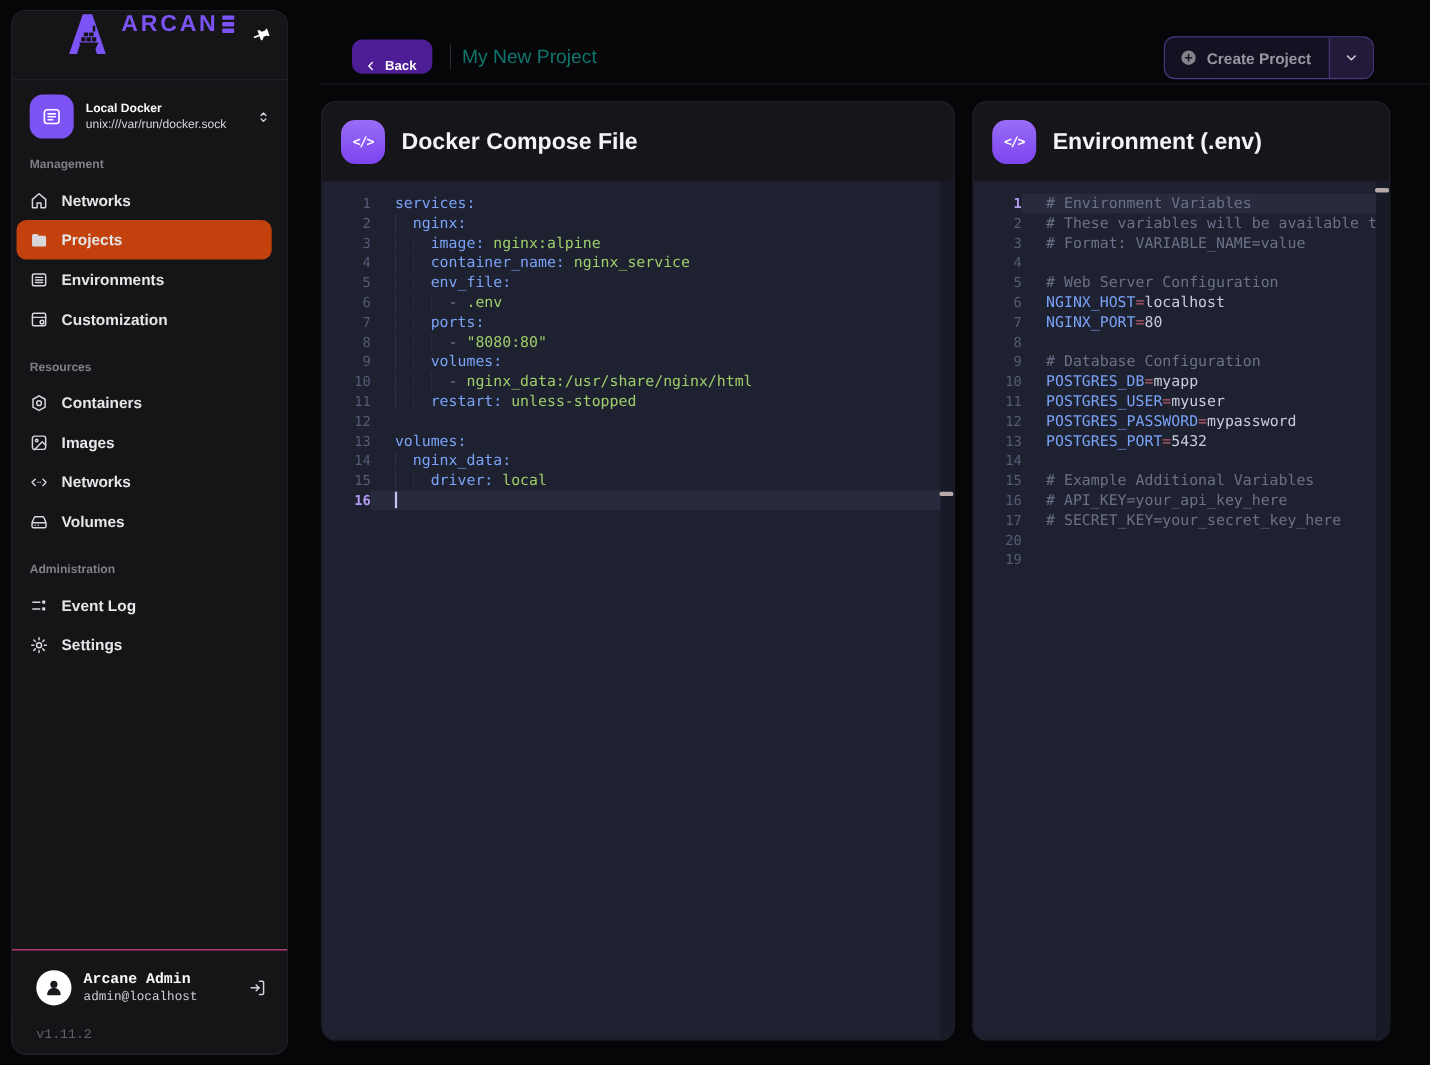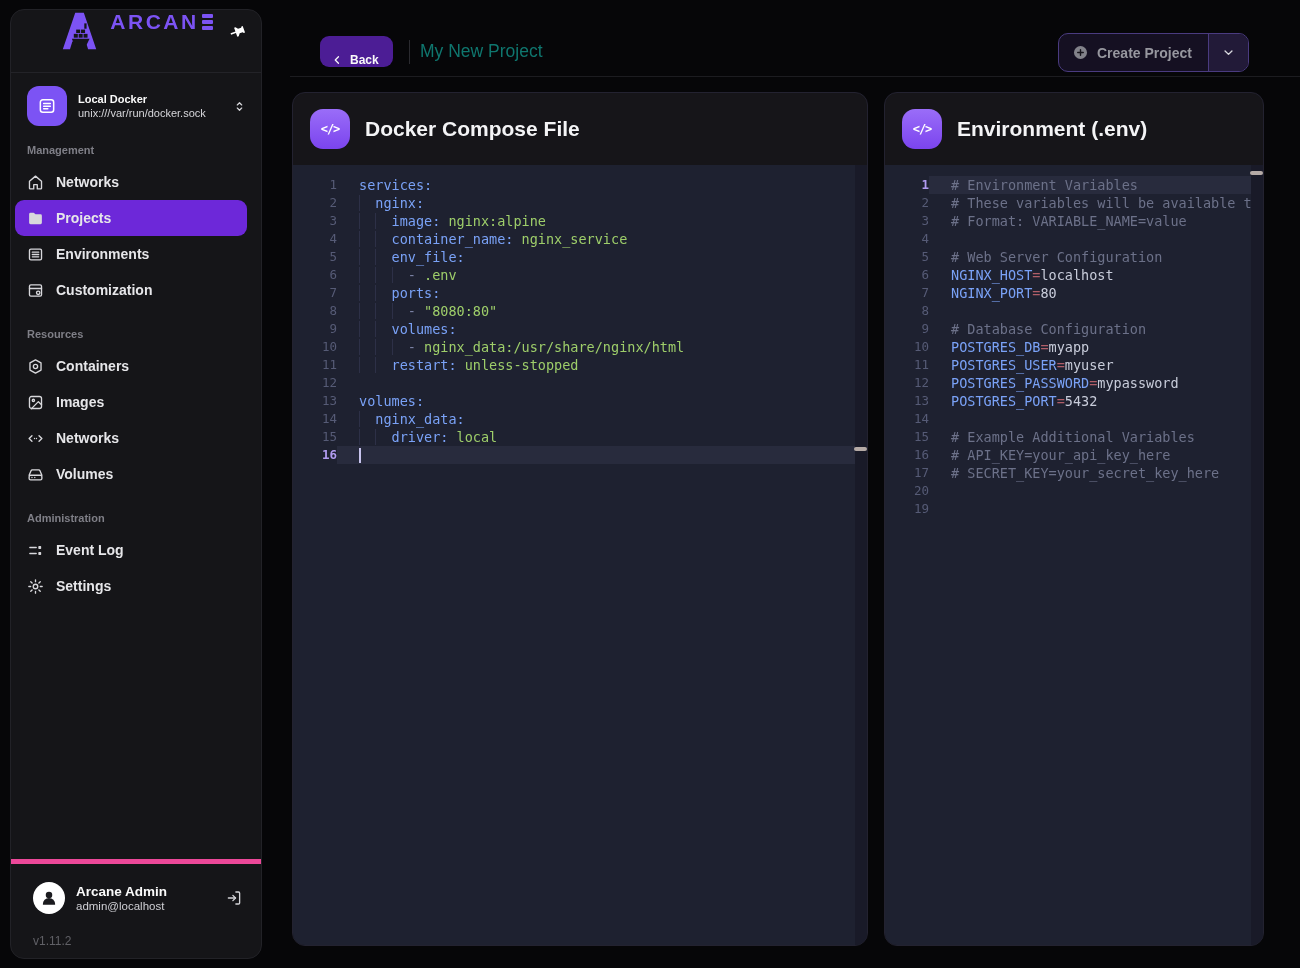--- a/index.html
+++ b/index.html
@@ -29,25 +29,25 @@
   .ctx-text{flex:1;min-width:0}
   .ctx-name{font-size:11px;font-weight:700;color:#fafafa}
   .ctx-sock{font-size:11px;color:#d6d6da;margin-top:2px;white-space:nowrap}
   .ctx-chevrons{color:#d4d4d8;flex:none}
   .ctx-chevrons svg{width:15px;height:15px;fill:none;stroke:currentColor;stroke-width:2;stroke-linecap:round;stroke-linejoin:round}
   nav{padding:4px 14px 0 4px;}
   .sec{margin-bottom:20px}
   .sec-label{font-size:11px;font-weight:700;color:#7f7f87;margin:0 0 8px 12px;}
   .nav-item{display:flex;align-items:center;gap:12px;height:36px;padding:0 12px;
             border-radius:9px;cursor:pointer;color:#e6e6e9}
-  .nav-item.active{background:#6d28d9}
+  .nav-item.active{background:#c2410c}
   .nav-item .ic{color:#d8d8dc;display:flex}
   .nav-label{font-size:14px;font-weight:600}
   .side-spacer{flex:1}
-  .side-footer{border-top:5px solid #ec4899;padding:18px 18px 10px 22px;}
+  .side-footer{border-top:1px solid #ec4899;padding:18px 18px 10px 22px;font-family:Liberation Mono, monospace;}
   .user-row{display:flex;align-items:center;gap:11px}
   .avatar{width:32px;height:32px;border-radius:50%;background:#fff;color:#1b1b1f;
           display:flex;align-items:center;justify-content:center;flex:none}
   .avatar svg{width:20px;height:20px}
   .user-text{flex:1}
   .user-name{font-size:13.5px;font-weight:700;color:#fafafa}
   .user-email{font-size:11.5px;color:#cfcfd4;margin-top:1px}
   .logout-btn{color:#d4d4d8;cursor:pointer;display:flex}
   .logout-btn svg{width:18px;height:18px;fill:none;stroke:currentColor;stroke-width:1.8;stroke-linecap:round;stroke-linejoin:round}
   .version{text-align:left;font-size:12px;color:#606066;margin-top:20px}

